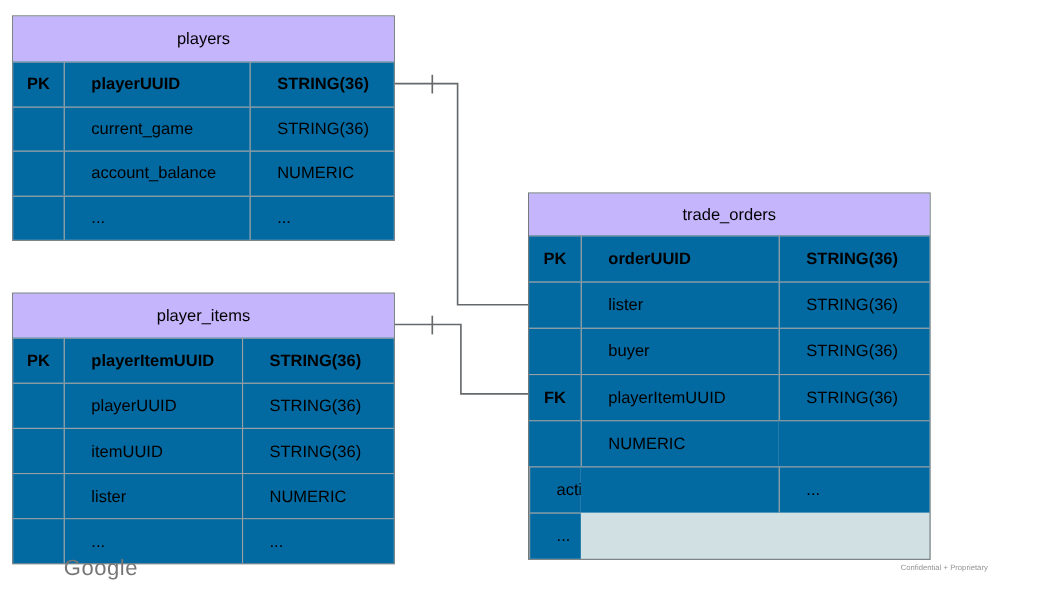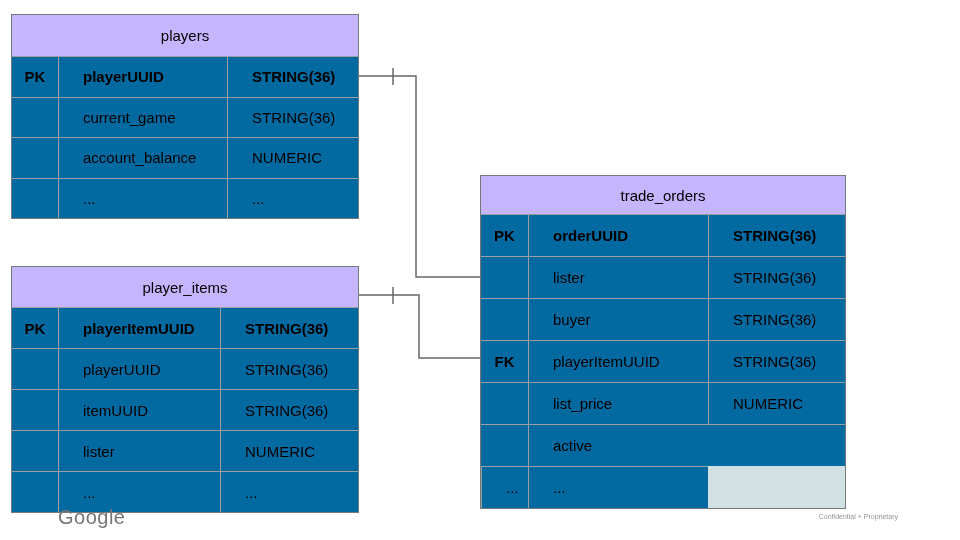--- a/index.html
+++ b/index.html
@@ -136,21 +136,20 @@
 
   <div class="cell key regular"></div>
   <div class="cell name">buyer</div>
   <div class="cell type">STRING(36)</div>
 
   <div class="cell key regular">FK</div>
   <div class="cell name">playerItemUUID</div>
   <div class="cell type">STRING(36)</div>
 
   <div class="cell key regular"></div>
-  <div class="cell name">list_price</div>
   <div class="cell type">NUMERIC</div>
 
   <div class="cell key regular"></div>
   <div class="cell name">active</div>
 
   <div class="cell key regular"></div>
   <div class="cell name">...</div>
   <div class="cell type">...</div>
 </div>
 

